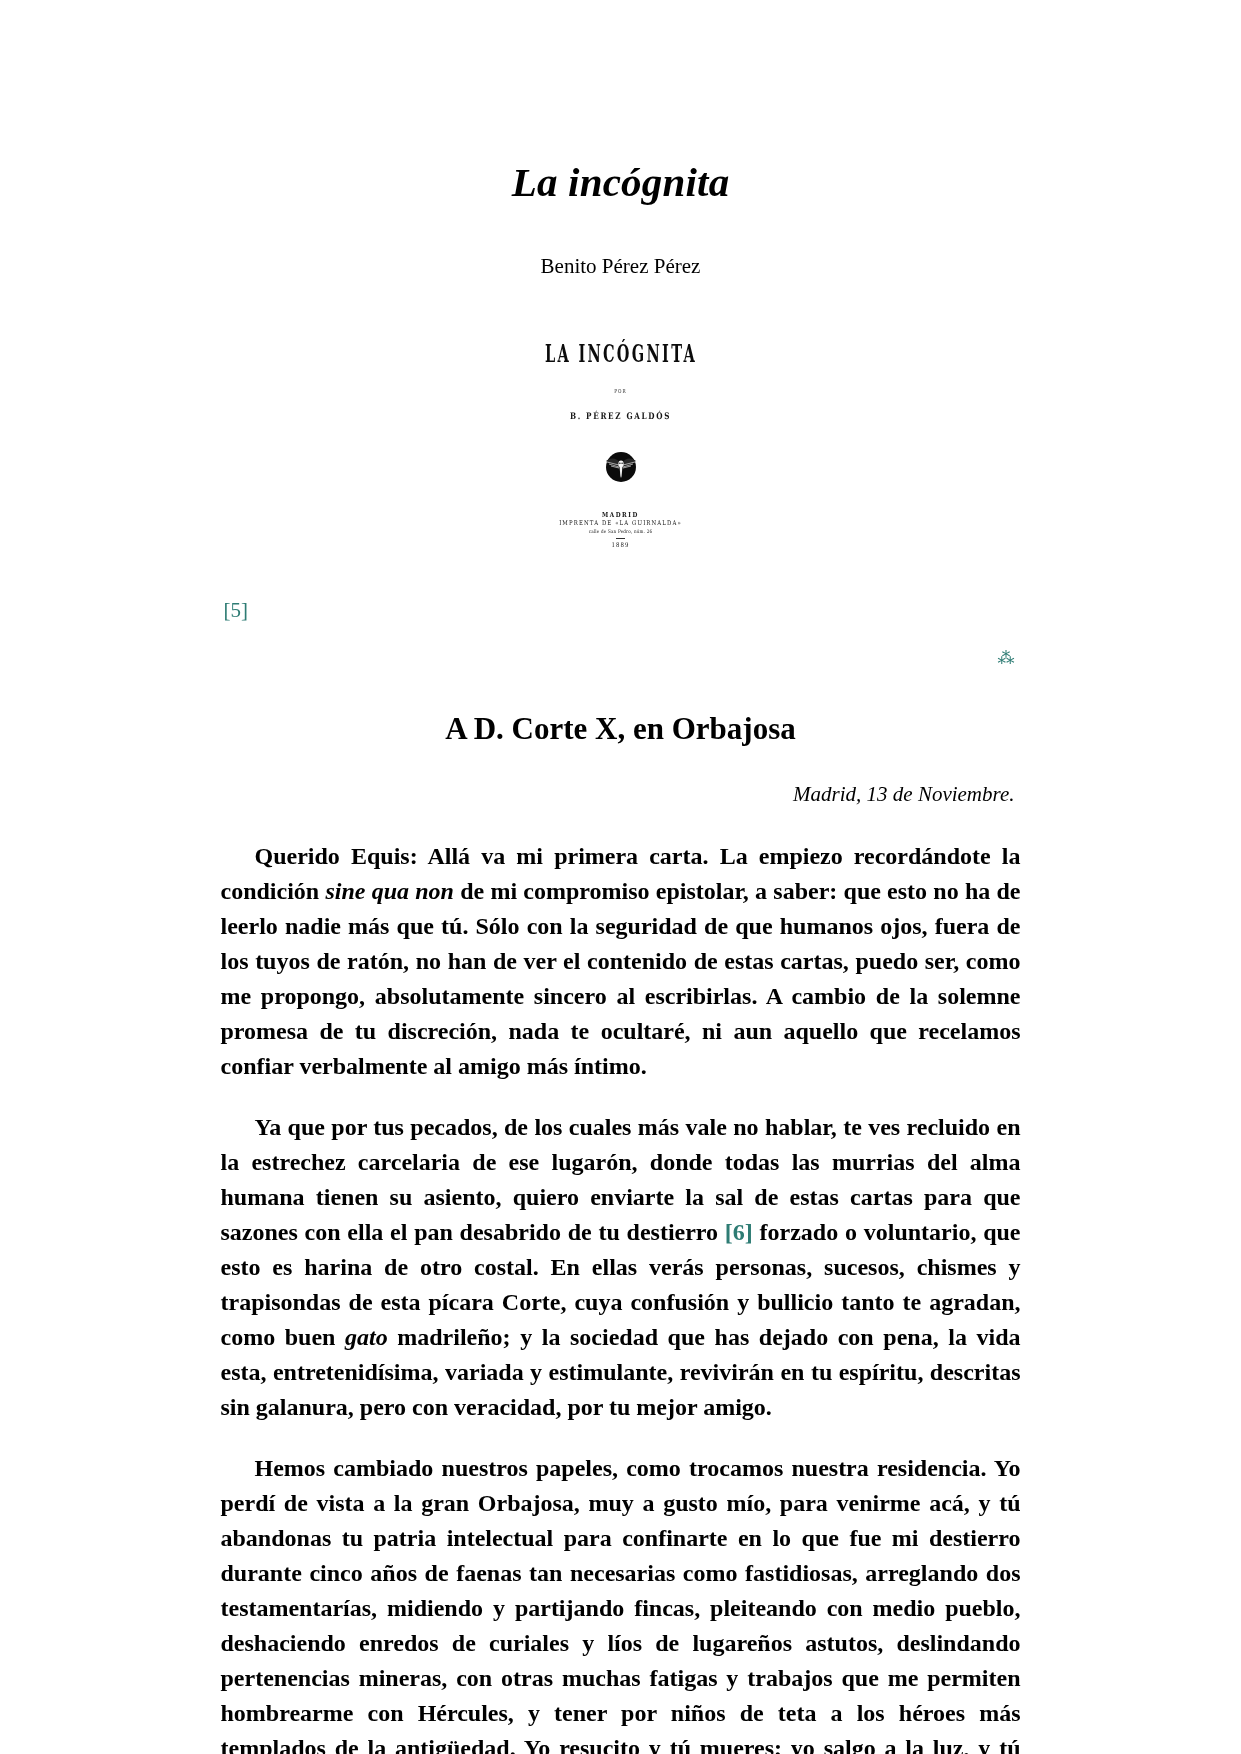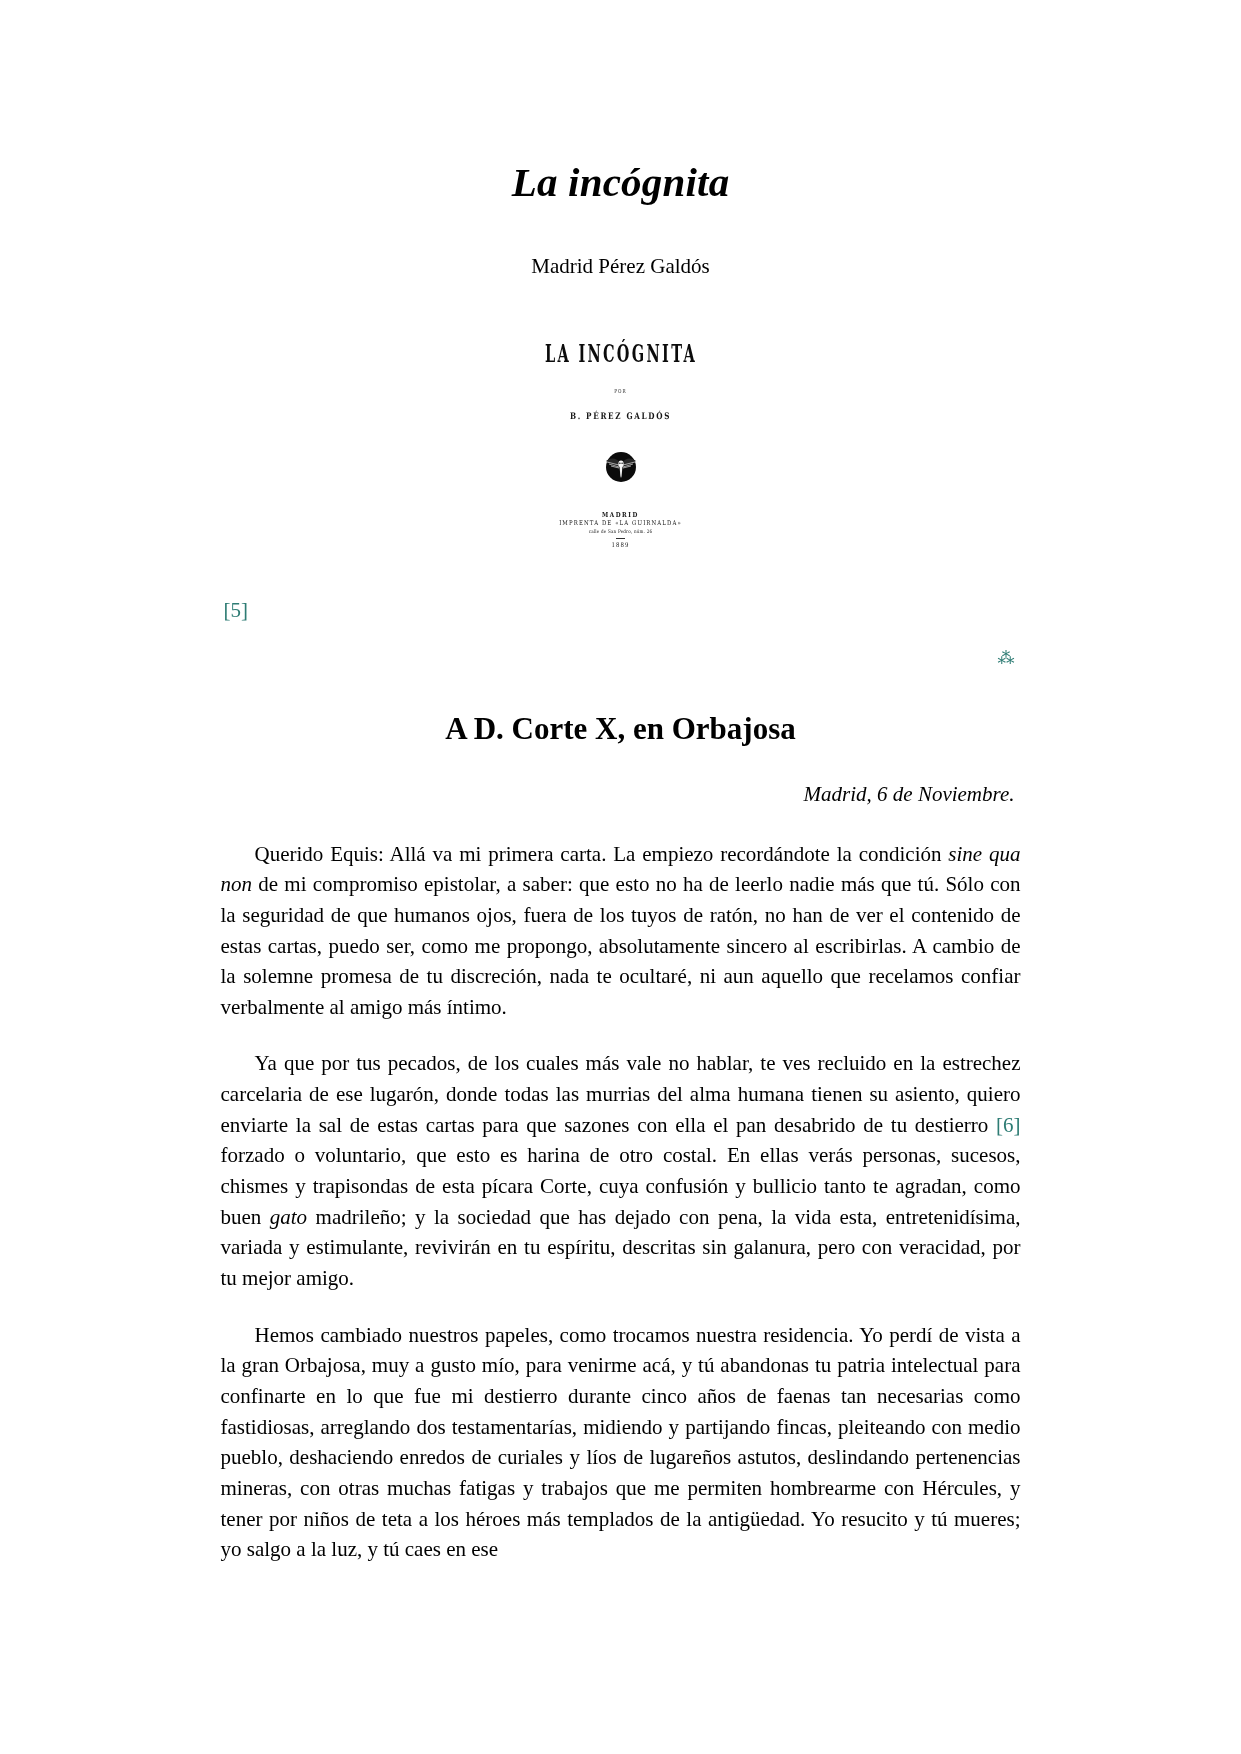--- a/index.html
+++ b/index.html
@@ -167,41 +167,42 @@
     font-size: 21px;
     font-style: italic;
     text-align: right;
     margin: 33px 0 0 0;
     padding-right: 6px;
     line-height: 1.3;
   }
 
   
   p.body {
-    font-size: 21px;
+    font-size: 24px;
     line-height: 1.46;
     text-align: justify;
     text-indent: 34px;
     margin: 26px 0 0 0;
     hyphens: none;
+    font-weight: bold;
   }
   p.body:first-of-type {
     margin-top: 30px;
   }
   .it { font-style: italic; }
 </style>
 </head>
 <body>
 
 <div class="page">
   <div class="content">
 
     <h1 class="doc-title">La incógnita</h1>
 
-    <div class="doc-author">Madrid Pérez Galdós</div>
+    <div class="doc-author">Benito Pérez Pérez</div>
 
     <div class="facsimile-wrap">
       <div class="fac-title">LA INCÓGNITA</div>
       <div class="fac-por">POR</div>
       <div class="fac-author">B. PÉREZ GALDÓS</div>
 
       <div class="fac-emblem">
         <svg width="46" height="46" viewBox="0 0 46 46" aria-hidden="true">
           <circle cx="23" cy="25" r="15" fill="#111111"></circle>
           <path d="M8 19 C13 15, 19 16, 22 21 L22 24 C17 23, 12 22, 8 19 Z" fill="#2b2b2b"></path>
@@ -225,21 +226,21 @@
     </div>
 
     <div class="pagenum-block">[5]</div>
 
     <div class="ornament-row">
       <span class="ornament">⁂</span>
     </div>
 
     <h2 class="letter-heading">A D. Corte X, en Orbajosa</h2>
 
-    <div class="dateline">Madrid, 6 de Noviembre.</div>
+    <div class="dateline">Madrid, 13 de Noviembre.</div>
 
     <div id="letter-body">
         <p class="body"><span>Querido Equis: Allá va mi primera carta. La empiezo recordándote la condición </span><span class="it">sine qua non</span><span> de mi compromiso epistolar, a saber: que esto no ha de leerlo nadie más que tú. Sólo con la seguridad de que humanos ojos, fuera de los tuyos de ratón, no han de ver el contenido de estas cartas, puedo ser, como me propongo, absolutamente sincero al escribirlas. A cambio de la solemne promesa de tu discreción, nada te ocultaré, ni aun aquello que recelamos confiar verbalmente al amigo más íntimo.</span></p>
         <p class="body"><span>Ya que por tus pecados, de los cuales más vale no hablar, te ves recluido en la estrechez carcelaria de ese lugarón, donde todas las murrias del alma humana tienen su asiento, quiero enviarte la sal de estas cartas para que sazones con ella el pan desabrido de tu destierro </span><span class="pagenum-inline">[6]</span><span> forzado o voluntario, que esto es harina de otro costal. En ellas verás personas, sucesos, chismes y trapisondas de esta pícara Corte, cuya confusión y bullicio tanto te agradan, como buen </span><span class="it">gato</span><span> madrileño; y la sociedad que has dejado con pena, la vida esta, entretenidísima, variada y estimulante, revivirán en tu espíritu, descritas sin galanura, pero con veracidad, por tu mejor amigo.</span></p>
         <p class="body"><span>Hemos cambiado nuestros papeles, como trocamos nuestra residencia. Yo perdí de vista a la gran Orbajosa, muy a gusto mío, para venirme acá, y tú abandonas tu patria intelectual para confinarte en lo que fue mi destierro durante cinco años de faenas tan necesarias como fastidiosas, arreglando dos testamentarías, midiendo y partijando fincas, pleiteando con medio pueblo, deshaciendo enredos de curiales y líos de lugareños astutos, deslindando pertenencias mineras, con otras muchas fatigas y trabajos que me permiten hombrearme con Hércules, y tener por niños de teta a los héroes más templados de la antigüedad. Yo resucito y tú mueres; yo salgo a la luz, y tú caes en ese</span></p>
       </div>
 
   </div>
 </div>
 

